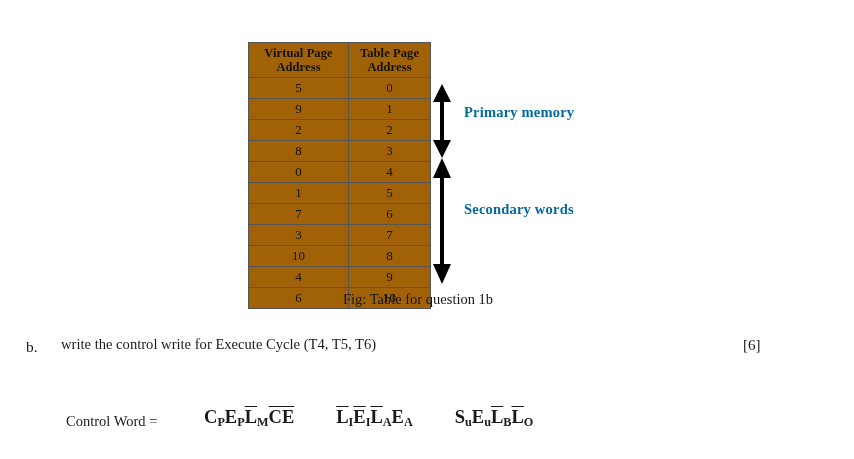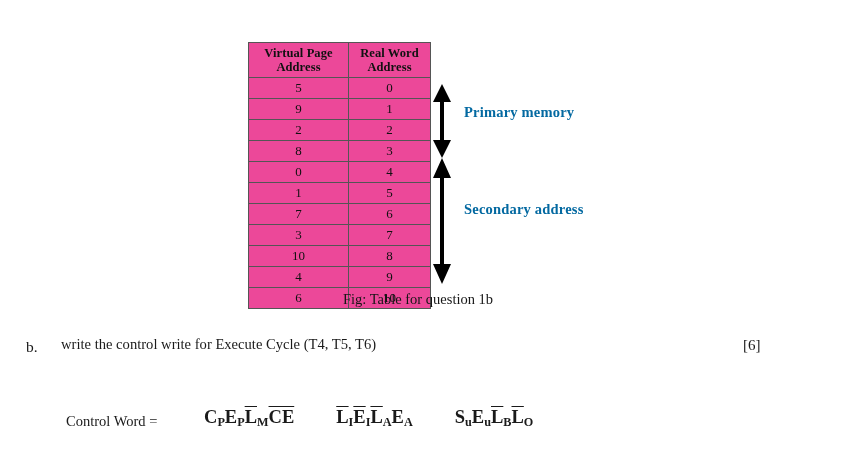--- a/index.html
+++ b/index.html
@@ -30,21 +30,21 @@
     height: 320px;
   }
 
   table.page-table {
     position: absolute;
     left: 248px;
     top: 42px;
     width: 182px;
     border-collapse: collapse;
     table-layout: fixed;
-    background: #ec4899;
+    background: #a16207;
   }
   table.page-table td,
   table.page-table th {
     border: 1px solid #555;
     text-align: center;
     vertical-align: middle;
     font-size: 12.5px;
     line-height: 1.12;
     padding: 1px 2px;
     color: #111;
@@ -183,21 +183,21 @@
           <col class="c1">
           <col class="c2">
         </colgroup>
       <thead>
         <tr>
           <th>
             <div>Virtual Page</div>
             <div>Address</div>
           </th>
           <th>
-            <div>Real Word</div>
+            <div>Table Page</div>
             <div>Address</div>
           </th>
         </tr>
       </thead>
       <tbody>
         <tr>
           <td class="cell">5</td>
           <td class="cell">0</td>
         </tr>
         <tr>
@@ -249,21 +249,21 @@
       </svg>
     </div>
 
     <div class="arrow" id="arrow-secondary">
       <svg width="22" height="126" viewBox="0 0 22 126" aria-hidden="true">
         <polygon points="11,0 20,20 13,20 13,106 20,106 11,126 2,106 9,106 9,20 2,20" fill="#000"></polygon>
       </svg>
     </div>
 
     <div class="mem-label" id="label-primary">Primary memory</div>
-    <div class="mem-label" id="label-secondary">Secondary address</div>
+    <div class="mem-label" id="label-secondary">Secondary words</div>
 
     <div class="fig-caption">Fig: Table for question 1b</div>
   </div>
 
   <div class="question">
     <div class="q-marker">b.</div>
     <div class="q-body">
       <span class="q-line2">write the control write for Execute Cycle (T4, T5, T6)</span>
     </div>
     <div class="q-marks">[6]</div>

